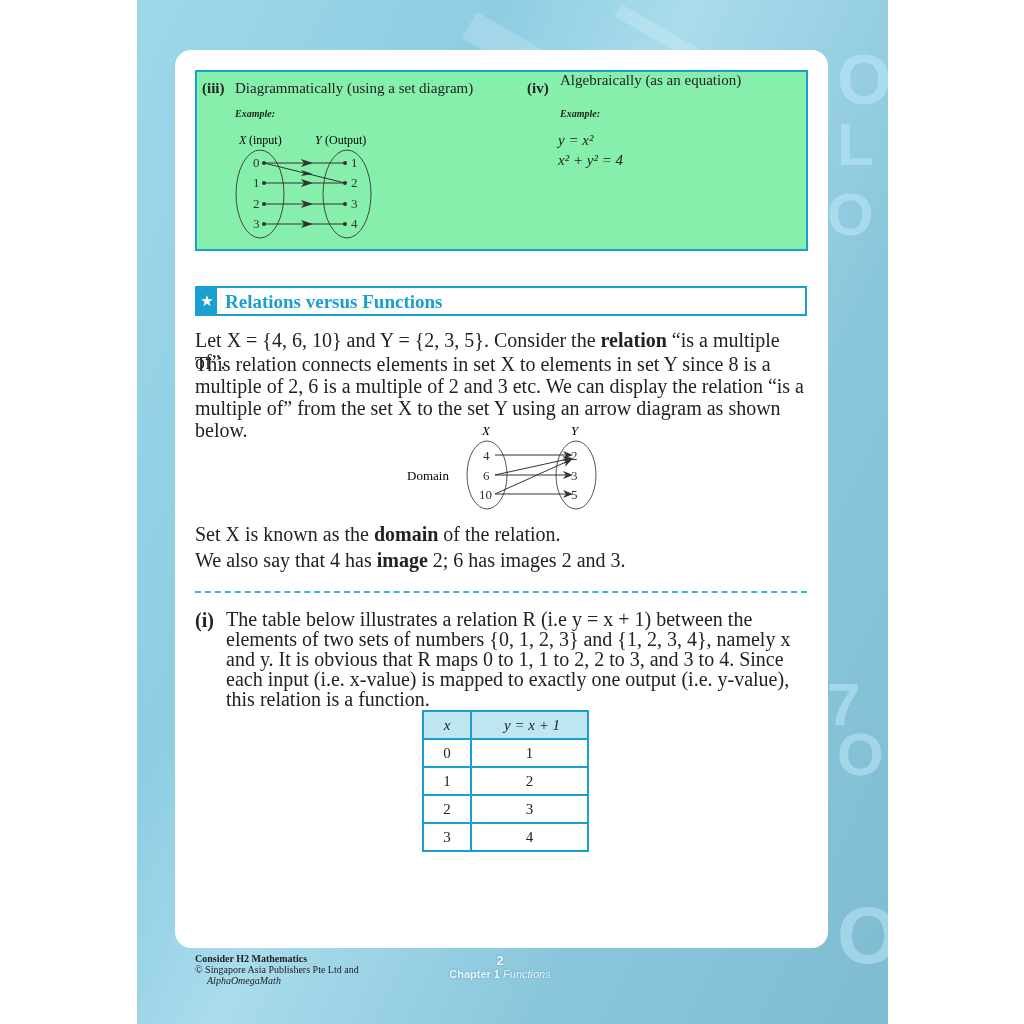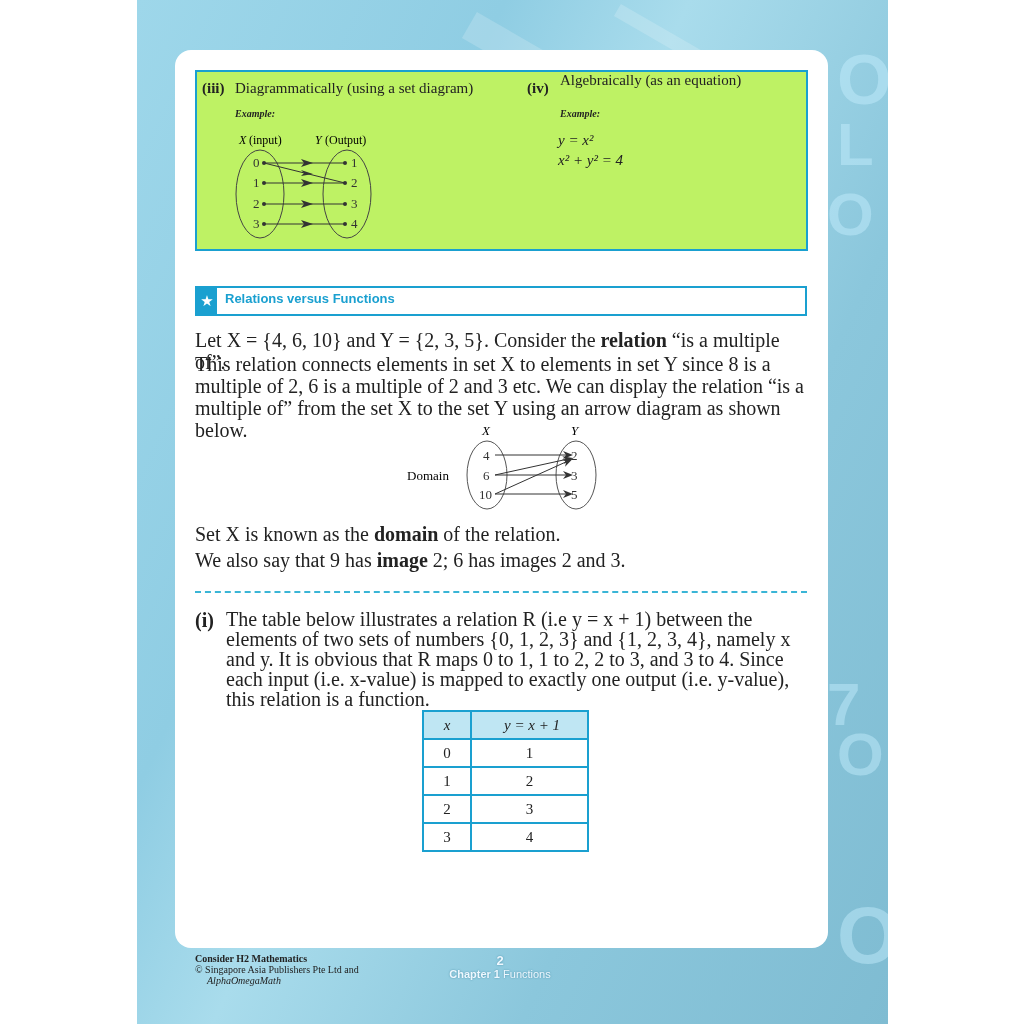--- a/index.html
+++ b/index.html
@@ -2,29 +2,29 @@
 <html><head>
 <meta charset="utf-8">
 <style>
   html, body { margin:0; padding:0; }
   body { width:1024px; height:1024px; background:#ffffff; position:relative; overflow:hidden; font-family:"Liberation Serif", serif; color:#222; }
   .page-bg { position:absolute; left:137px; top:0; width:751px; height:1024px;
     background: linear-gradient(115deg, #9ed7ea 0%, #8fcde3 30%, #a9dcec 45%, #8bc7dc 70%, #7fbcd2 100%); overflow:hidden; }
   .deco { position:absolute; color:rgba(200,240,255,0.45); font-family:"Liberation Sans", sans-serif; font-weight:bold; }
   .streak { position:absolute; background:rgba(255,255,255,0.18); transform:rotate(-60deg); }
   .card { position:absolute; left:175px; top:50px; width:653px; height:898px; background:#fff; border-radius:16px; }
-  .box { position:absolute; border:2px solid #1aa0d0; background:#bef264; }
+  .box { position:absolute; border:2px solid #1aa0d0; background:#86efac; }
   .box-left { left:195px; top:70px; width:325px; height:177px; }
   .box-right { left:521px; top:70px; width:285px; height:177px; border-left:none; }
   .lbl { position:absolute; font-size:15px; }
   .b { font-weight:bold; }
   .ex { position:absolute; font-size:10px; font-weight:bold; font-style:italic; }
   .section-header { position:absolute; left:195px; top:286px; width:612px; height:30px; border:2px solid #1aa0d0; box-sizing:border-box; }
   .star-box { position:absolute; left:0; top:0; width:20px; height:26px; background:#1aa0d0; color:#fff; font-size:15px; text-align:center; line-height:26px; }
-  .section-title { position:absolute; left:28px; top:3px; font-family:Liberation Sans, sans-serif; font-weight:bold; font-size:13px; color:#1aa0d0; }
+  .section-title { position:absolute; left:28px; top:3px; font-family:Liberation Serif, serif; font-weight:bold; font-size:19px; color:#1aa0d0; }
   .para { position:absolute; left:195px; width:615px; font-size:20px; line-height:22px; }
   .dash { position:absolute; left:195px; top:591px; width:612px; border-top:2px dashed #3ab5d6; }
   table.fn { position:absolute; left:422px; top:710px; border-collapse:collapse; font-size:15px; }
   table.fn td, table.fn th { border:2px solid #1aa0d0; height:24px; text-align:center; font-weight:normal; }
   table.fn th { background:#bfe6f3; }
   .footer-left { position:absolute; left:195px; top:953px; font-size:10px; line-height:11px; color:#222; }
   .footer-center { position:absolute; left:440px; top:953px; width:120px; text-align:center; color:#eef8ff; font-family:"Liberation Sans", sans-serif; font-weight:bold; text-shadow:0 0 2px #4a8fa8; }
 </style>
 </head>
 <body>
@@ -131,21 +131,21 @@
     <line x1="95" y1="55" x2="168" y2="55"></line>
     <line x1="95" y1="74" x2="168" y2="41"></line>
     <line x1="95" y1="74" x2="168" y2="74"></line>
   </g>
 </svg>
 
 <div class="para" style="top:523px;">
   <span>Set X is known as the </span><b>domain</b><span> of the relation.</span>
 </div>
 <div class="para" style="top:549px;">
-  <span>We also say that 9 has </span><b>image</b><span> 2; 6 has images 2 and 3.</span>
+  <span>We also say that 4 has </span><b>image</b><span> 2; 6 has images 2 and 3.</span>
 </div>
 
 <div class="dash"></div>
 
 <span class="para b" style="top:609px;width:30px;">(i)</span>
 <div class="para" style="left:226px;width:582px;top:609px;line-height:20px;">The table below illustrates a relation R (i.e y = x + 1) between the elements of two sets of numbers {0, 1, 2, 3} and {1, 2, 3, 4}, namely x and y. It is obvious that R maps 0 to 1, 1 to 2, 2 to 3, and 3 to 4. Since each input (i.e. x-value) is mapped to exactly one output (i.e. y-value), this relation is a function.</div>
 
 <table class="fn">
   <tbody>
       <tr>
@@ -173,15 +173,15 @@
 
 <div class="footer-left">
   <div class="b">Consider H2 Mathematics</div>
   <div>© Singapore Asia Publishers Pte Ltd and</div>
   <div style="padding-left:12px;font-style:italic;">AlphaOmegaMath</div>
 </div>
 <div class="footer-center">
   <div style="font-size:13px;">2</div>
   <div style="font-size:11px;">
     <span>Chapter 1</span>
-    <span style="font-weight:normal;">Functions</span>
+    <span style="font-style:italic;font-weight:normal;">Functions</span>
   </div>
 </div>
 
 </body></html>

